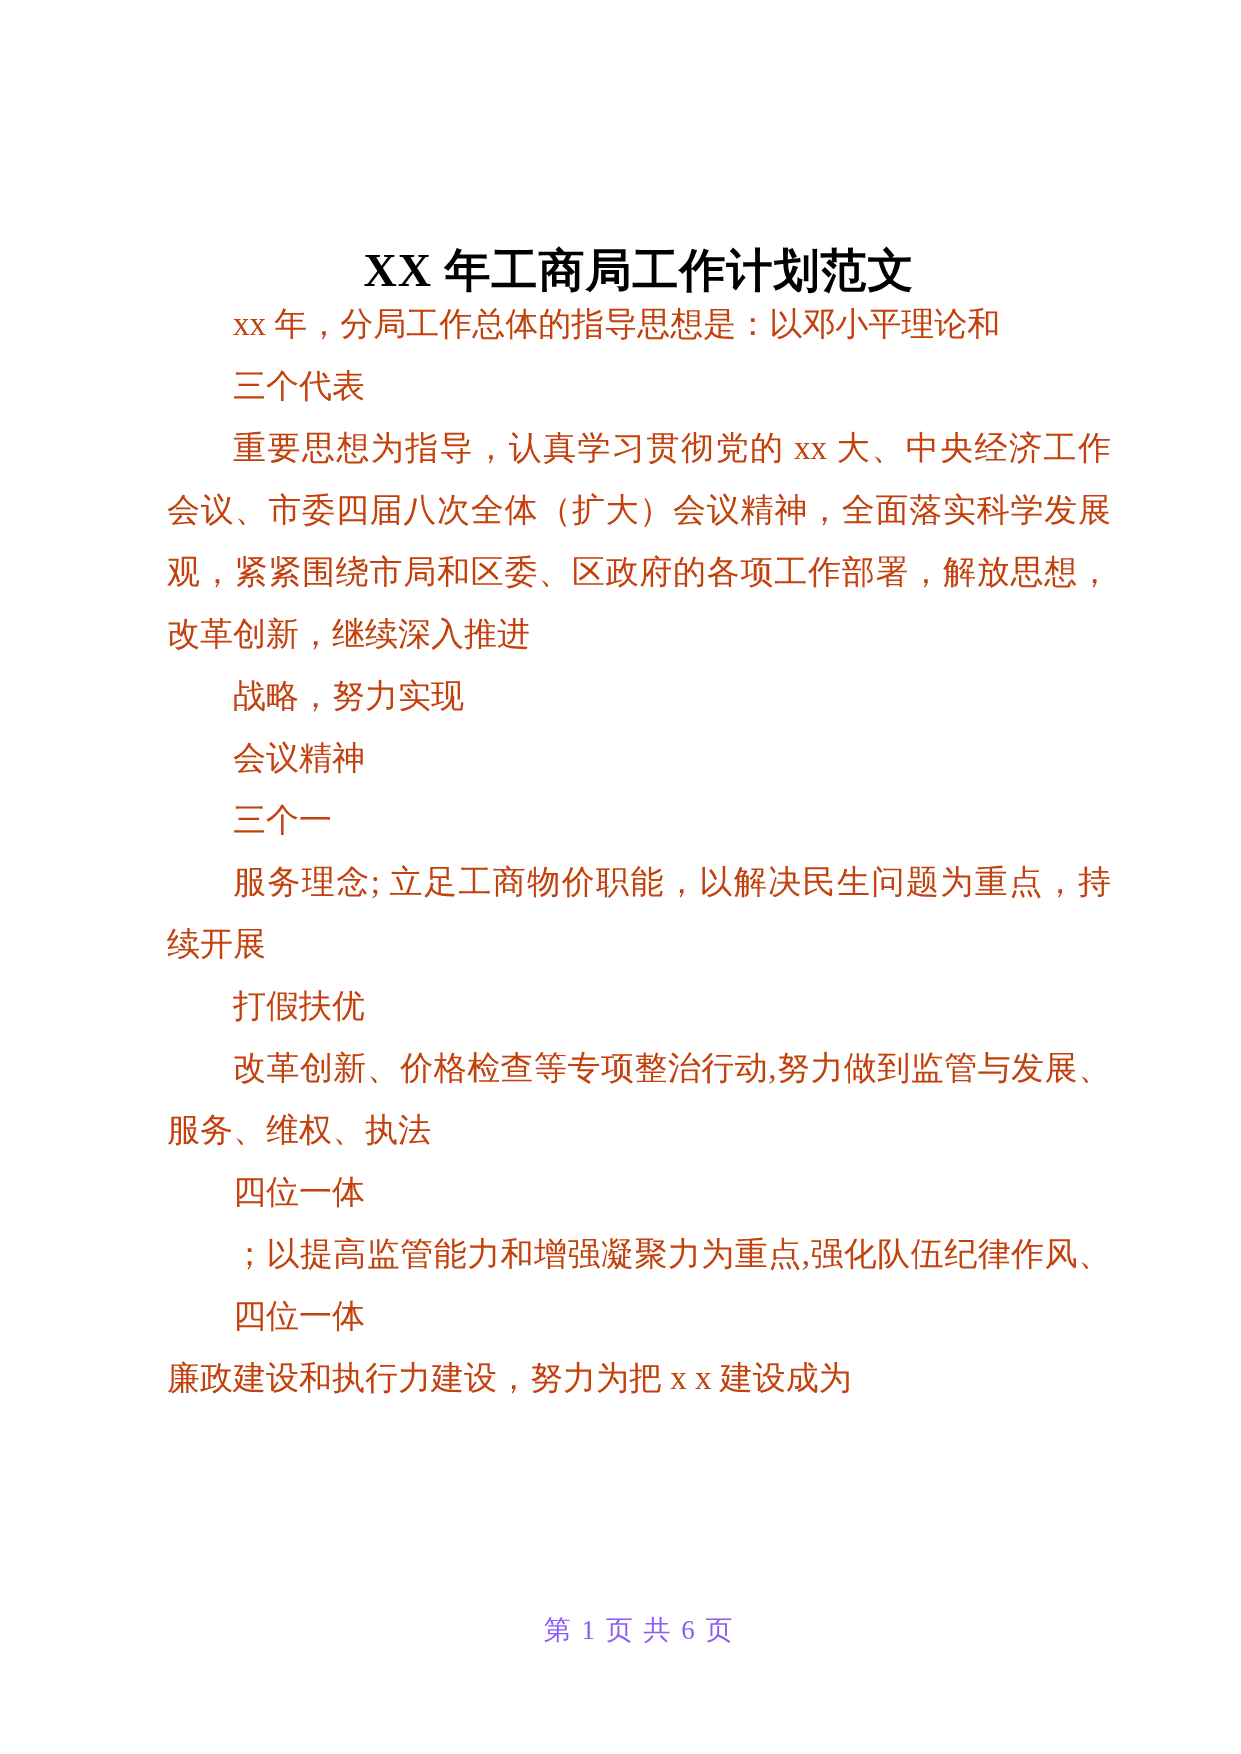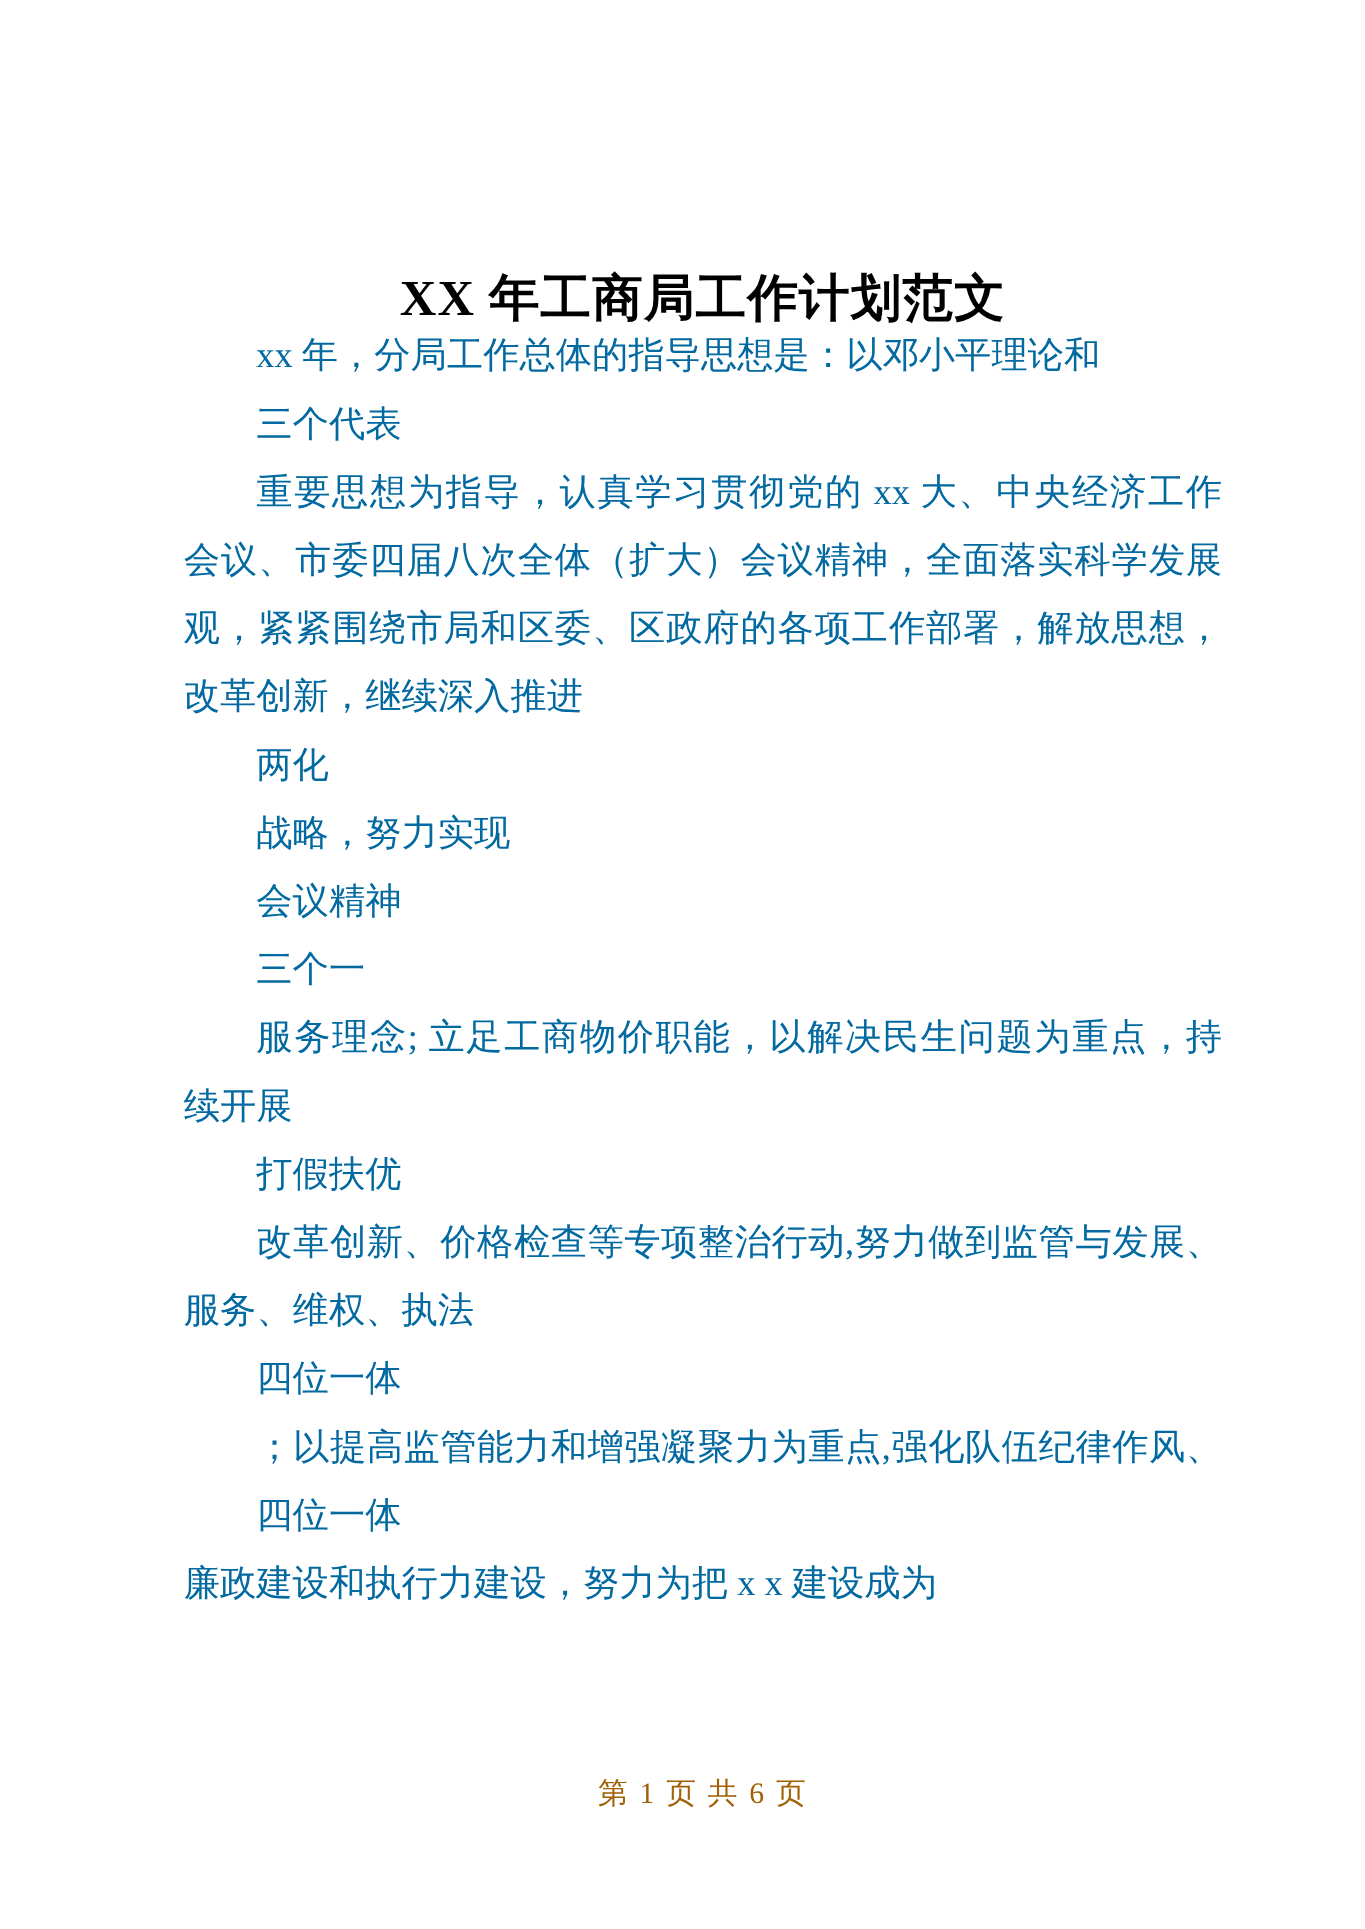--- a/index.html
+++ b/index.html
@@ -30,21 +30,21 @@
     line-height: 1.2;
     white-space: nowrap;
   }
   .doc-body {
     position: absolute;
     top: 293px;
     left: 167px;
     width: 944px;
     font-size: 33px;
     line-height: 62px;
-    color: #0369a1;
+    color: #c2410c;
   }
   .line {
     height: 62px;
     overflow: visible;
     white-space: normal;
   }
   .line.indent {
     text-indent: 2em;
   }
   .line.full {
@@ -52,37 +52,36 @@
     text-align-last: justify;
   }
   .doc-footer {
     position: absolute;
     top: 1612px;
     left: 167px;
     width: 944px;
     text-align: center;
     font-size: 27px;
     letter-spacing: 2px;
-    color: #a16207;
+    color: #8b5cf6;
   }
 </style>
 </head>
 <body>
 
 <div class="page">
   <h1 class="doc-title">XX 年工商局工作计划范文</h1>
 
   <div class="doc-body" id="docBody">
       <div class="line indent">xx 年，分局工作总体的指导思想是：以邓小平理论和</div>
       <div class="line indent">三个代表</div>
       <div class="line indent full">重要思想为指导，认真学习贯彻党的 xx 大、中央经济工作</div>
       <div class="line full">会议、市委四届八次全体（扩大）会议精神，全面落实科学发展</div>
       <div class="line full">观，紧紧围绕市局和区委、区政府的各项工作部署，解放思想，</div>
       <div class="line">改革创新，继续深入推进</div>
-      <div class="line indent">两化</div>
       <div class="line indent">战略，努力实现</div>
       <div class="line indent">会议精神</div>
       <div class="line indent">三个一</div>
       <div class="line indent full">服务理念; 立足工商物价职能，以解决民生问题为重点，持</div>
       <div class="line">续开展</div>
       <div class="line indent">打假扶优</div>
       <div class="line indent full">改革创新、价格检查等专项整治行动,努力做到监管与发展、</div>
       <div class="line">服务、维权、执法</div>
       <div class="line indent">四位一体</div>
       <div class="line indent full">；以提高监管能力和增强凝聚力为重点,强化队伍纪律作风、</div>

